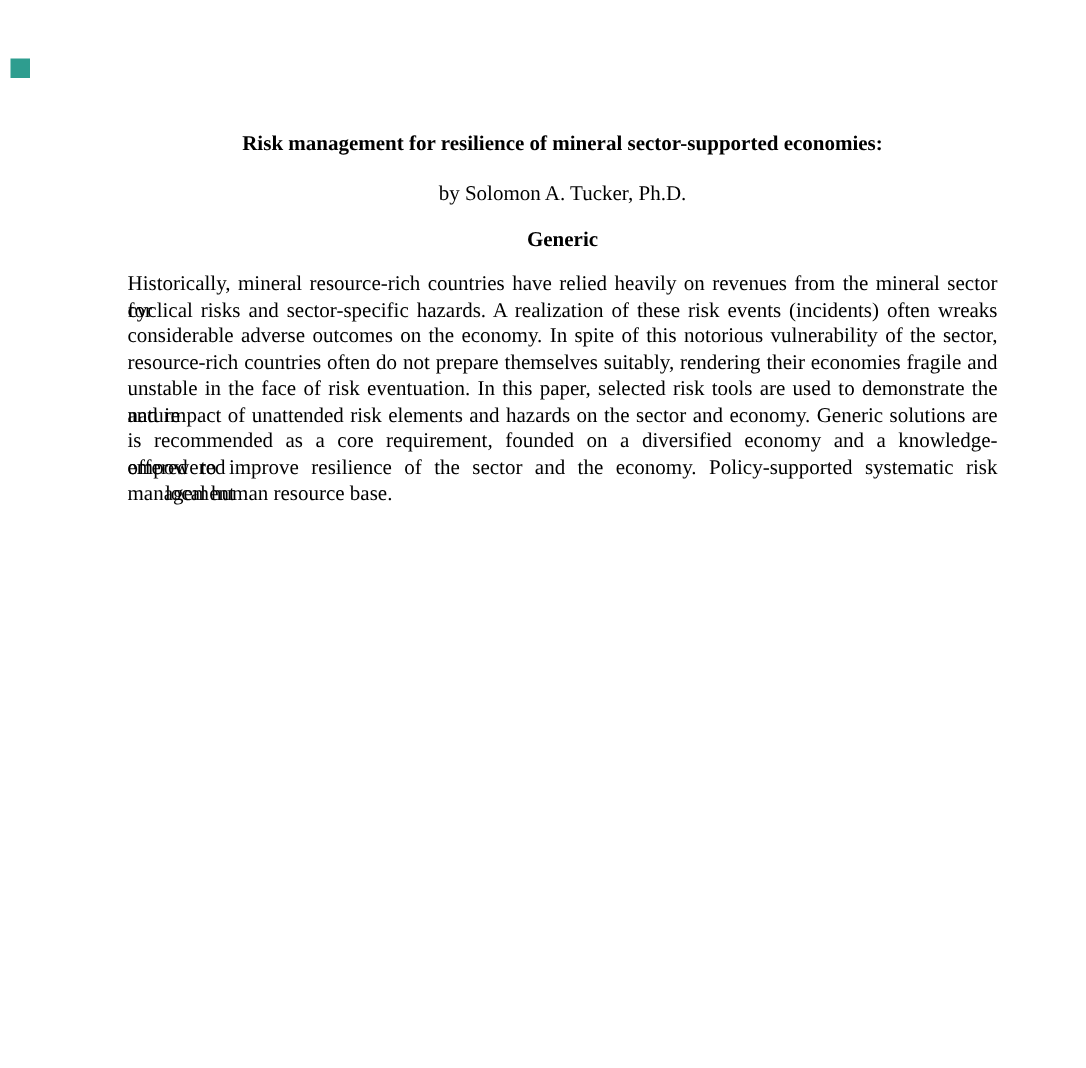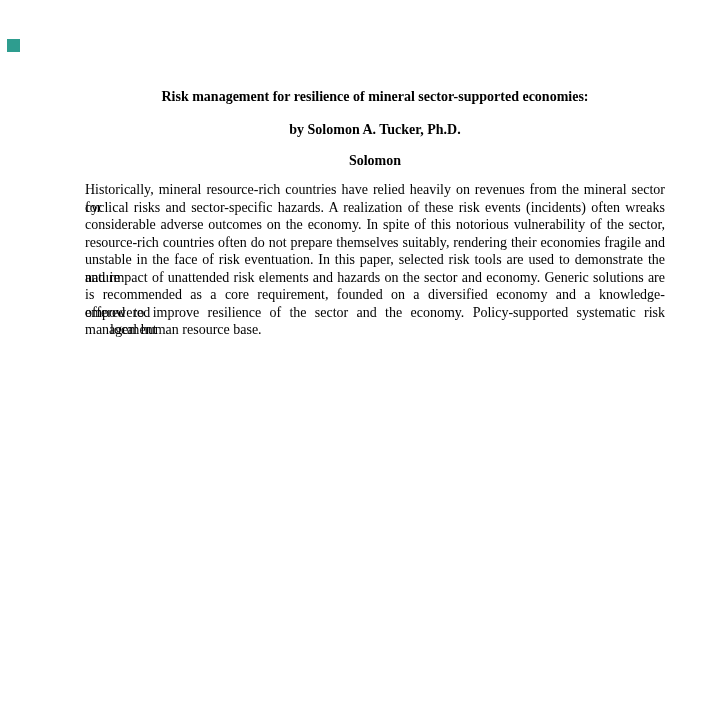--- a/index.html
+++ b/index.html
@@ -36,21 +36,21 @@
     font-size: 14px;
     line-height: 17.5px;
   }
   .title-line {
     text-align: center;
     font-weight: bold;
   }
   .byline {
     margin-top: 15.5px;
     text-align: center;
-    font-weight: bold;
+    font-weight: normal;
   }
   .section-heading {
     margin-top: 13px;
     text-align: center;
     font-weight: bold;
   }
   .abstract {
     margin-top: 12px;
   }
   .abs-line {
@@ -71,21 +71,21 @@
 
   <div class="annotation-marker" style="background-color: rgb(46, 157, 143);"></div>
 
   <div class="content">
 
     <div class="title-line">Risk management for resilience of mineral sector-supported economies:</div>
 
 
     <div class="byline">by Solomon A. Tucker, Ph.D.</div>
 
-    <div class="section-heading">Solomon</div>
+    <div class="section-heading">Generic</div>
 
     <div class="abstract">
       <div class="abs-line">Historically, mineral resource-rich countries have relied heavily on revenues from the mineral sector for</div>
       <div class="abs-line">cyclical risks and sector-specific hazards. A realization of these risk events (incidents) often wreaks</div>
       <div class="abs-line">considerable adverse outcomes on the economy.  In spite of this notorious vulnerability of the sector,</div>
       <div class="abs-line">resource-rich countries often do not prepare themselves suitably, rendering their economies fragile and</div>
       <div class="abs-line">unstable in the face of risk eventuation.  In this paper, selected risk tools are used to demonstrate the nature</div>
       <div class="abs-line">and impact of unattended risk elements and hazards on the sector and economy.  Generic solutions are</div>
       <div class="abs-line">is recommended as a core requirement, founded on a diversified economy and a knowledge-empowered</div>
       <div class="abs-line">offered to improve resilience of the sector and the economy.  Policy-supported systematic risk management</div>

